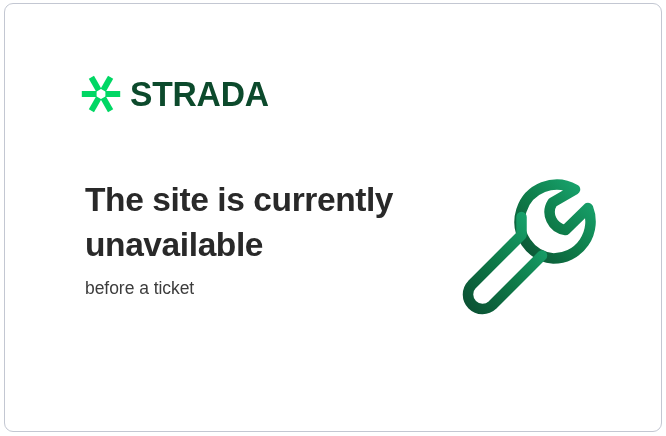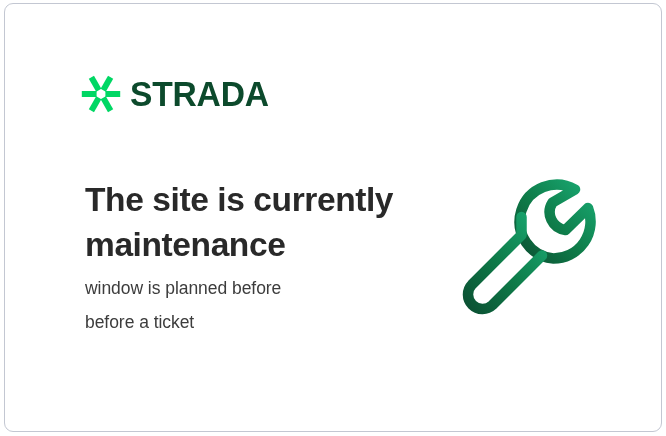--- a/index.html
+++ b/index.html
@@ -122,24 +122,23 @@
           <rect x="2" y="42.5" width="37" height="15" transform="rotate(60 50 50)"></rect>
           <rect x="61" y="42.5" width="37" height="15" transform="rotate(60 50 50)"></rect>
 
           <rect x="2" y="42.5" width="37" height="15" transform="rotate(120 50 50)"></rect>
           <rect x="61" y="42.5" width="37" height="15" transform="rotate(120 50 50)"></rect>
         </g>
       </svg>
       <span class="brand-word">STRADA</span>
     </div>
 
-    <h1 class="headline">The site is currently maintenance</h1>
+    <h1 class="headline">The site is currently unavailable</h1>
 
     <div class="body-copy">
-      <span class="line">window is planned before</span>
       <span class="line">before a ticket</span>
     </div>
 
     <svg class="wrench" viewBox="0 0 164 164" aria-hidden="true">
       <defs>
         <linearGradient id="wrenchGrad" x1="0" y1="1" x2="1" y2="0">
           <stop offset="0%" stop-color="#0b5133"></stop>
           <stop offset="45%" stop-color="#0e7a48"></stop>
           <stop offset="100%" stop-color="#19a972"></stop>
         </linearGradient>

